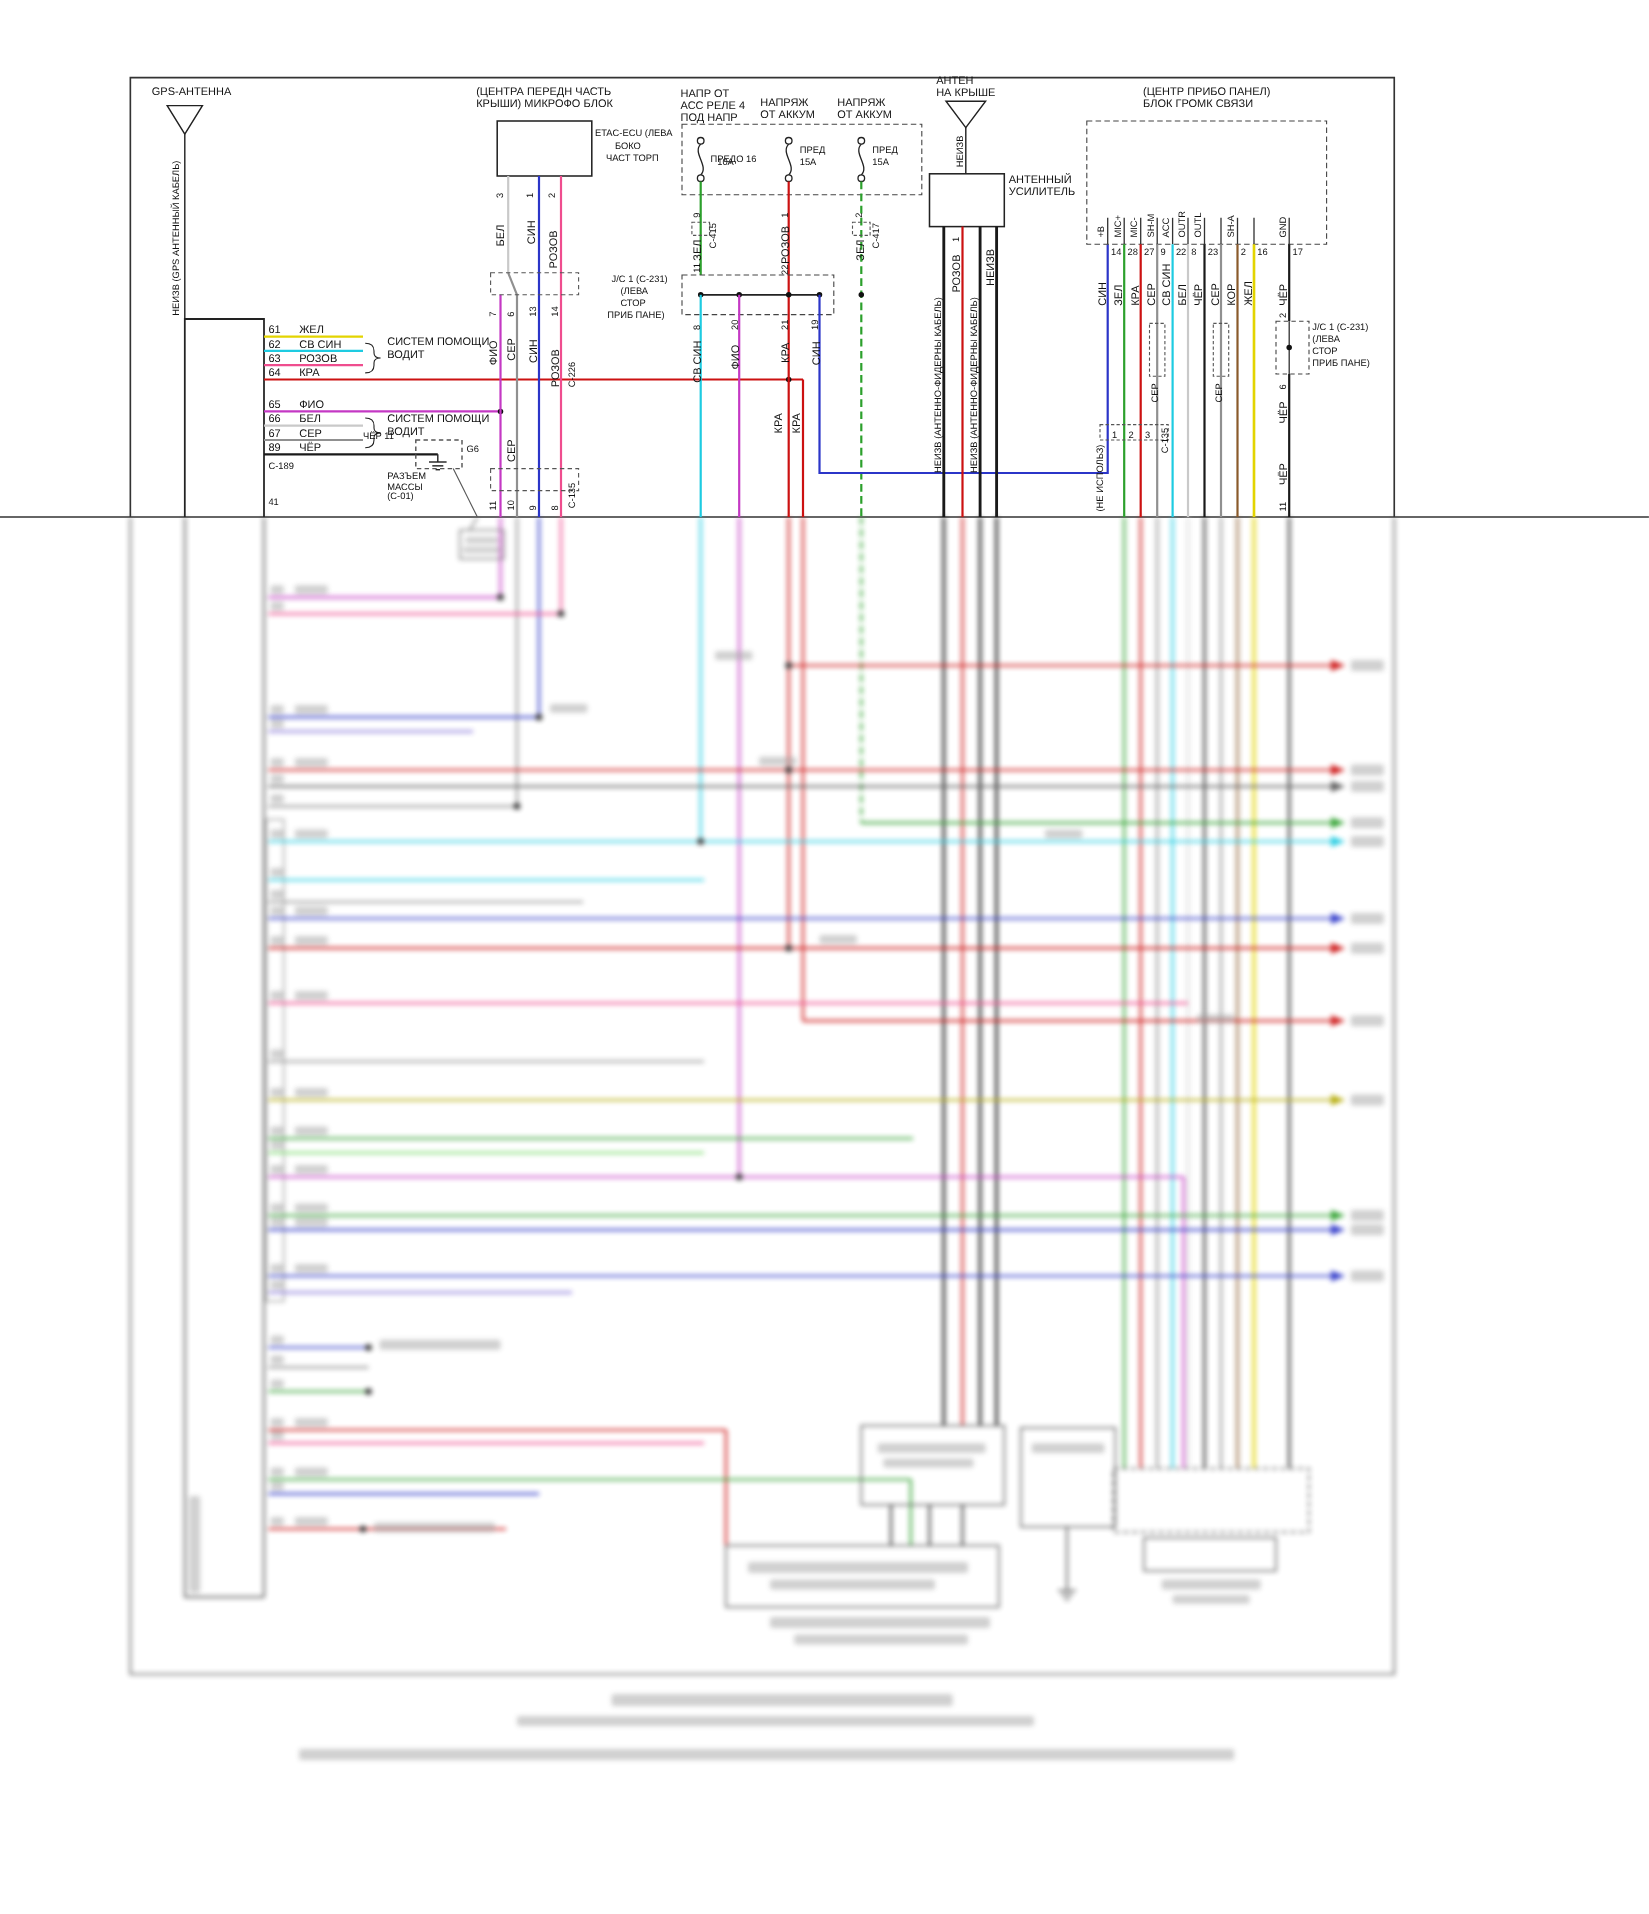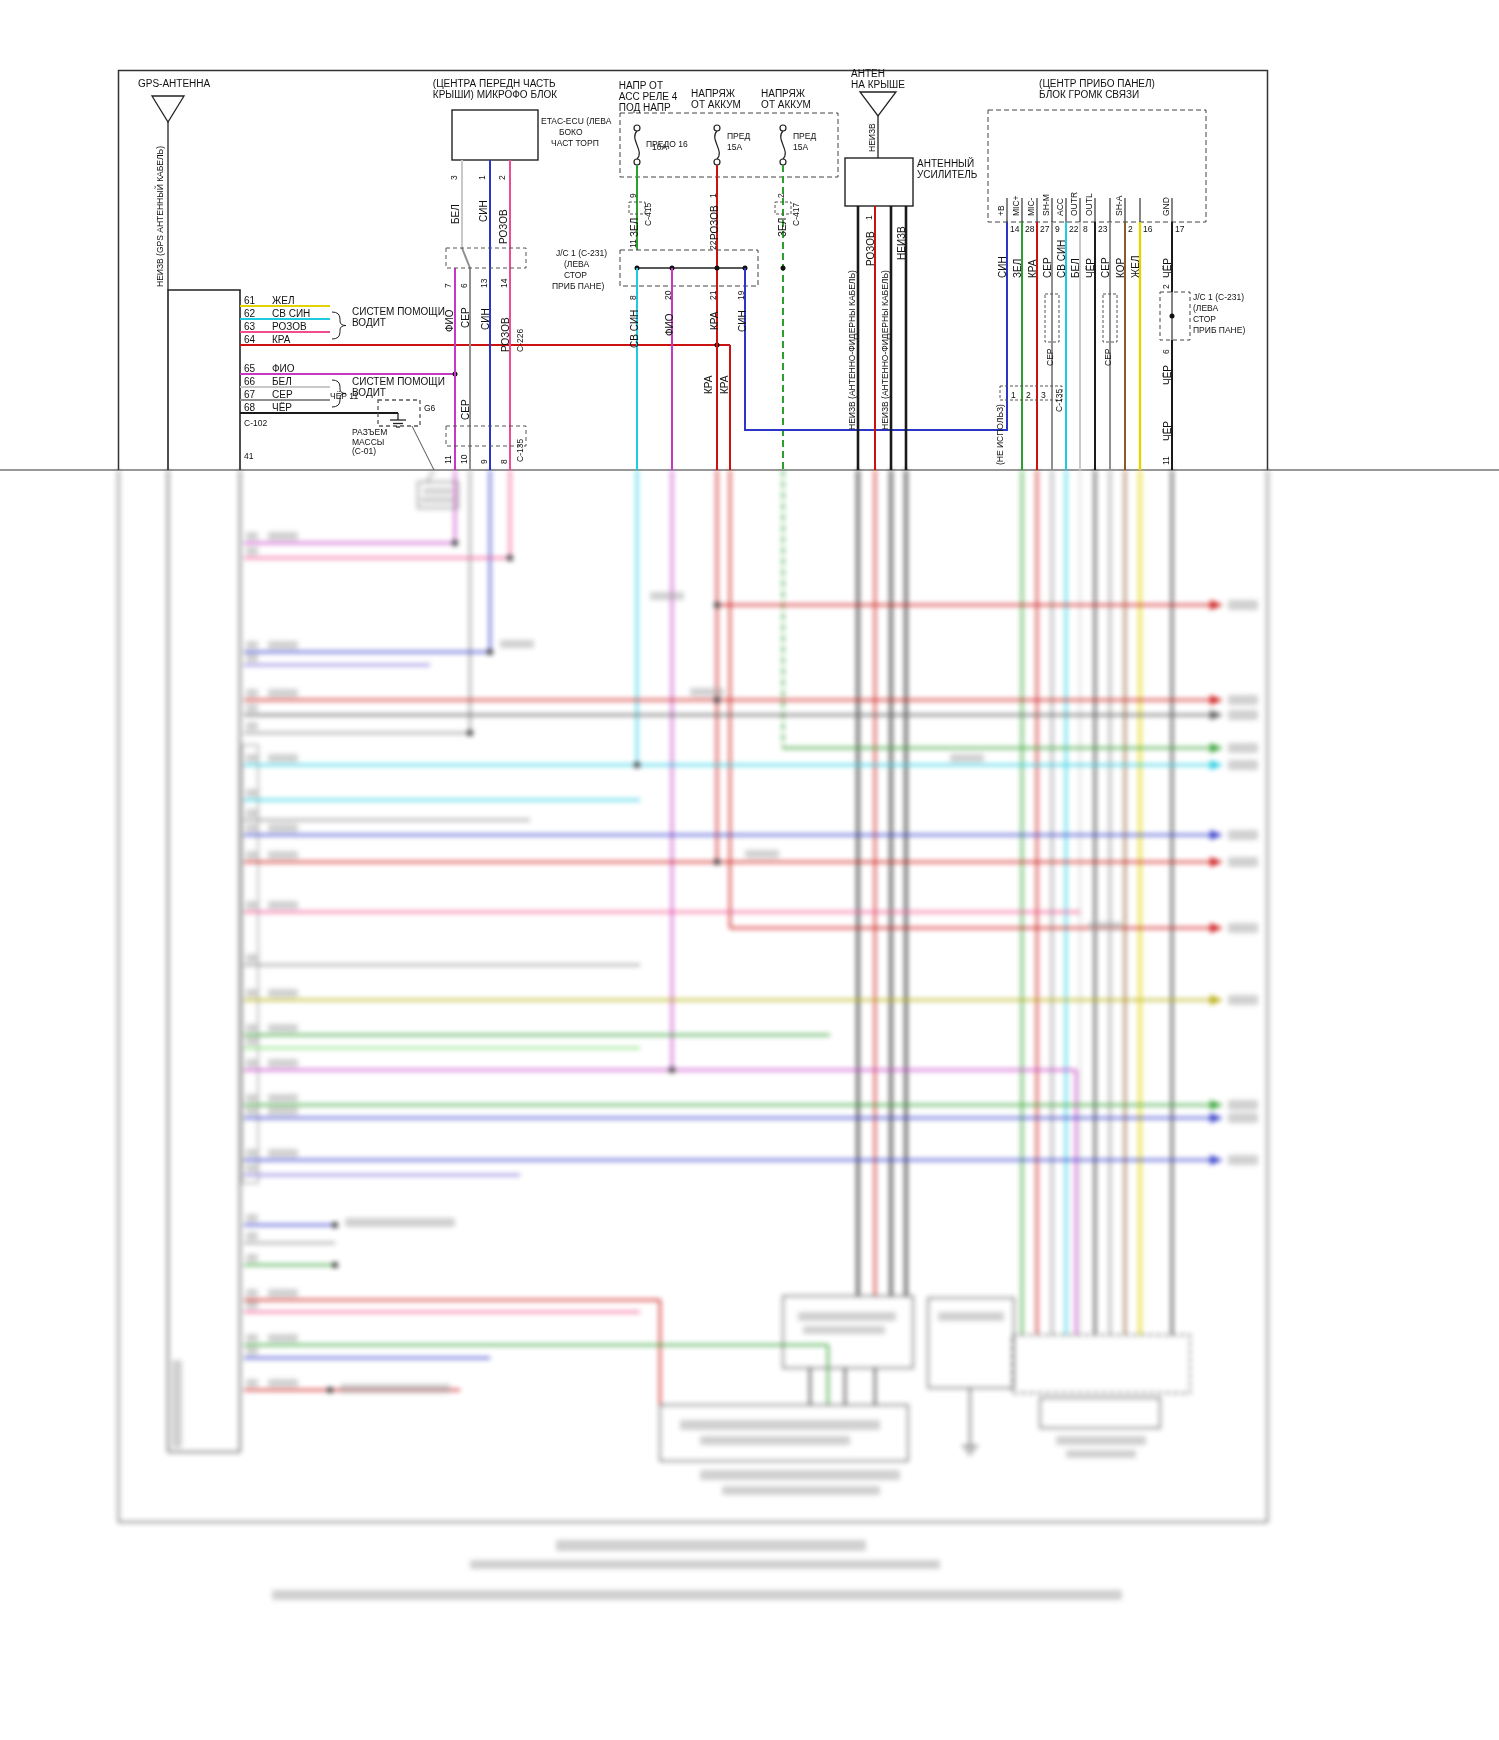--- a/index.html
+++ b/index.html
@@ -371,27 +371,27 @@
   <div class="L" style="left:244px;top:321px">63</div>
   <div class="L" style="left:272px;top:321px">РОЗОВ</div>
   <div class="L" style="left:244px;top:334px">64</div>
   <div class="L" style="left:272px;top:334px">КРА</div>
   <div class="L" style="left:244px;top:363px">65</div>
   <div class="L" style="left:272px;top:363px">ФИО</div>
   <div class="L" style="left:244px;top:376px">66</div>
   <div class="L" style="left:272px;top:376px">БЕЛ</div>
   <div class="L" style="left:244px;top:389px">67</div>
   <div class="L" style="left:272px;top:389px">СЕР</div>
-  <div class="L" style="left:244px;top:402px">68</div>
+  <div class="L" style="left:244px;top:402px">89</div>
   <div class="L" style="left:272px;top:402px">ЧЁР</div>
   <div class="L pre" style="left:352px;top:306px">СИСТЕМ ПОМОЩИ
 ВОДИТ</div>
   <div class="L pre" style="left:352px;top:376px">СИСТЕМ ПОМОЩИ
 ВОДИТ</div>
-  <div class="L s" style="left:244px;top:419px">С-102</div>
+  <div class="L s" style="left:244px;top:419px">С-189</div>
   <div class="L s" style="left:244px;top:452px">41</div>
   <div class="L s" style="left:330px;top:392px">ЧЁР 11</div>
   <div class="L s" style="left:424px;top:404px">G6</div>
   <div class="L pre s" style="left:352px;top:428px">РАЗЪЕМ
 МАССЫ
 (С-01)</div>
 
   <div class="L pre c" style="left:495px;top:78px">(ЦЕНТРА ПЕРЕДН ЧАСТЬ
 КРЫШИ) МИКРОФО БЛОК</div>
   <div class="L s" style="left:541px;top:117px">ETAC-ECU (ЛЕВА</div>

